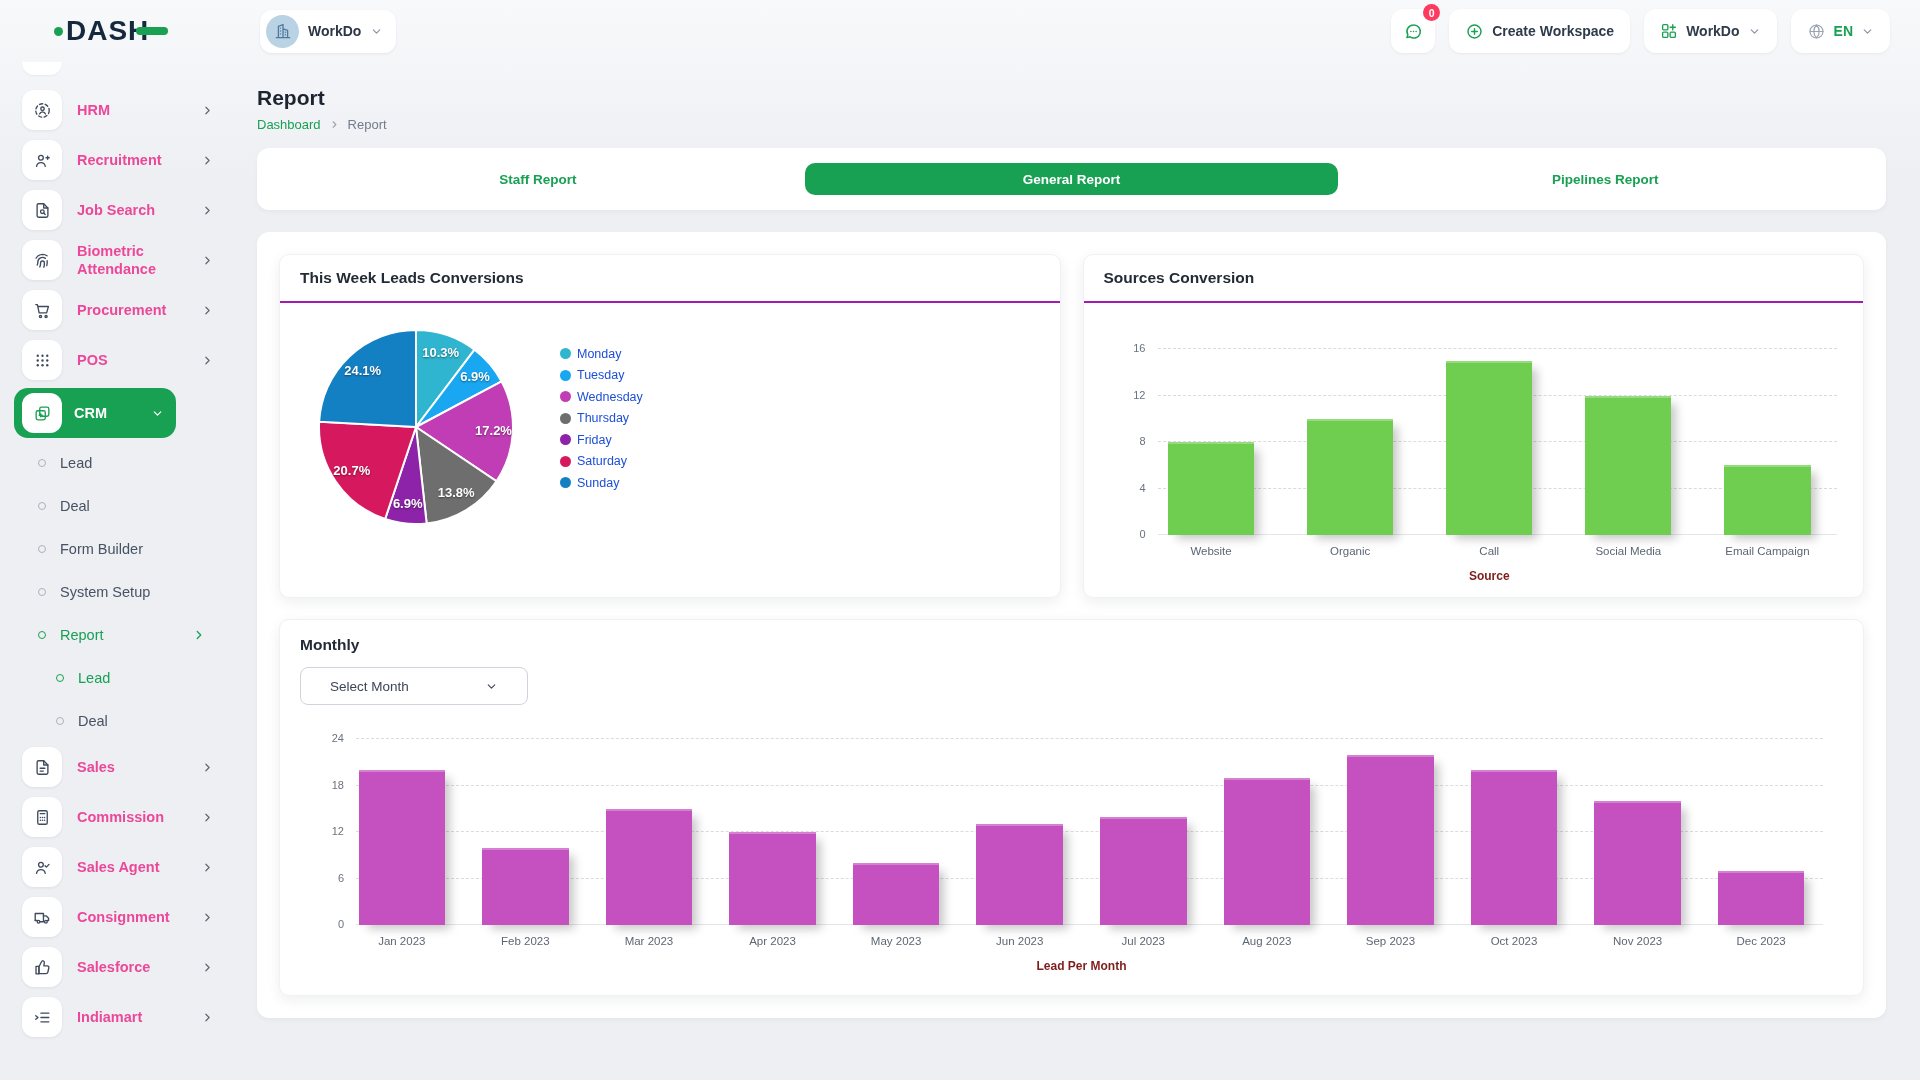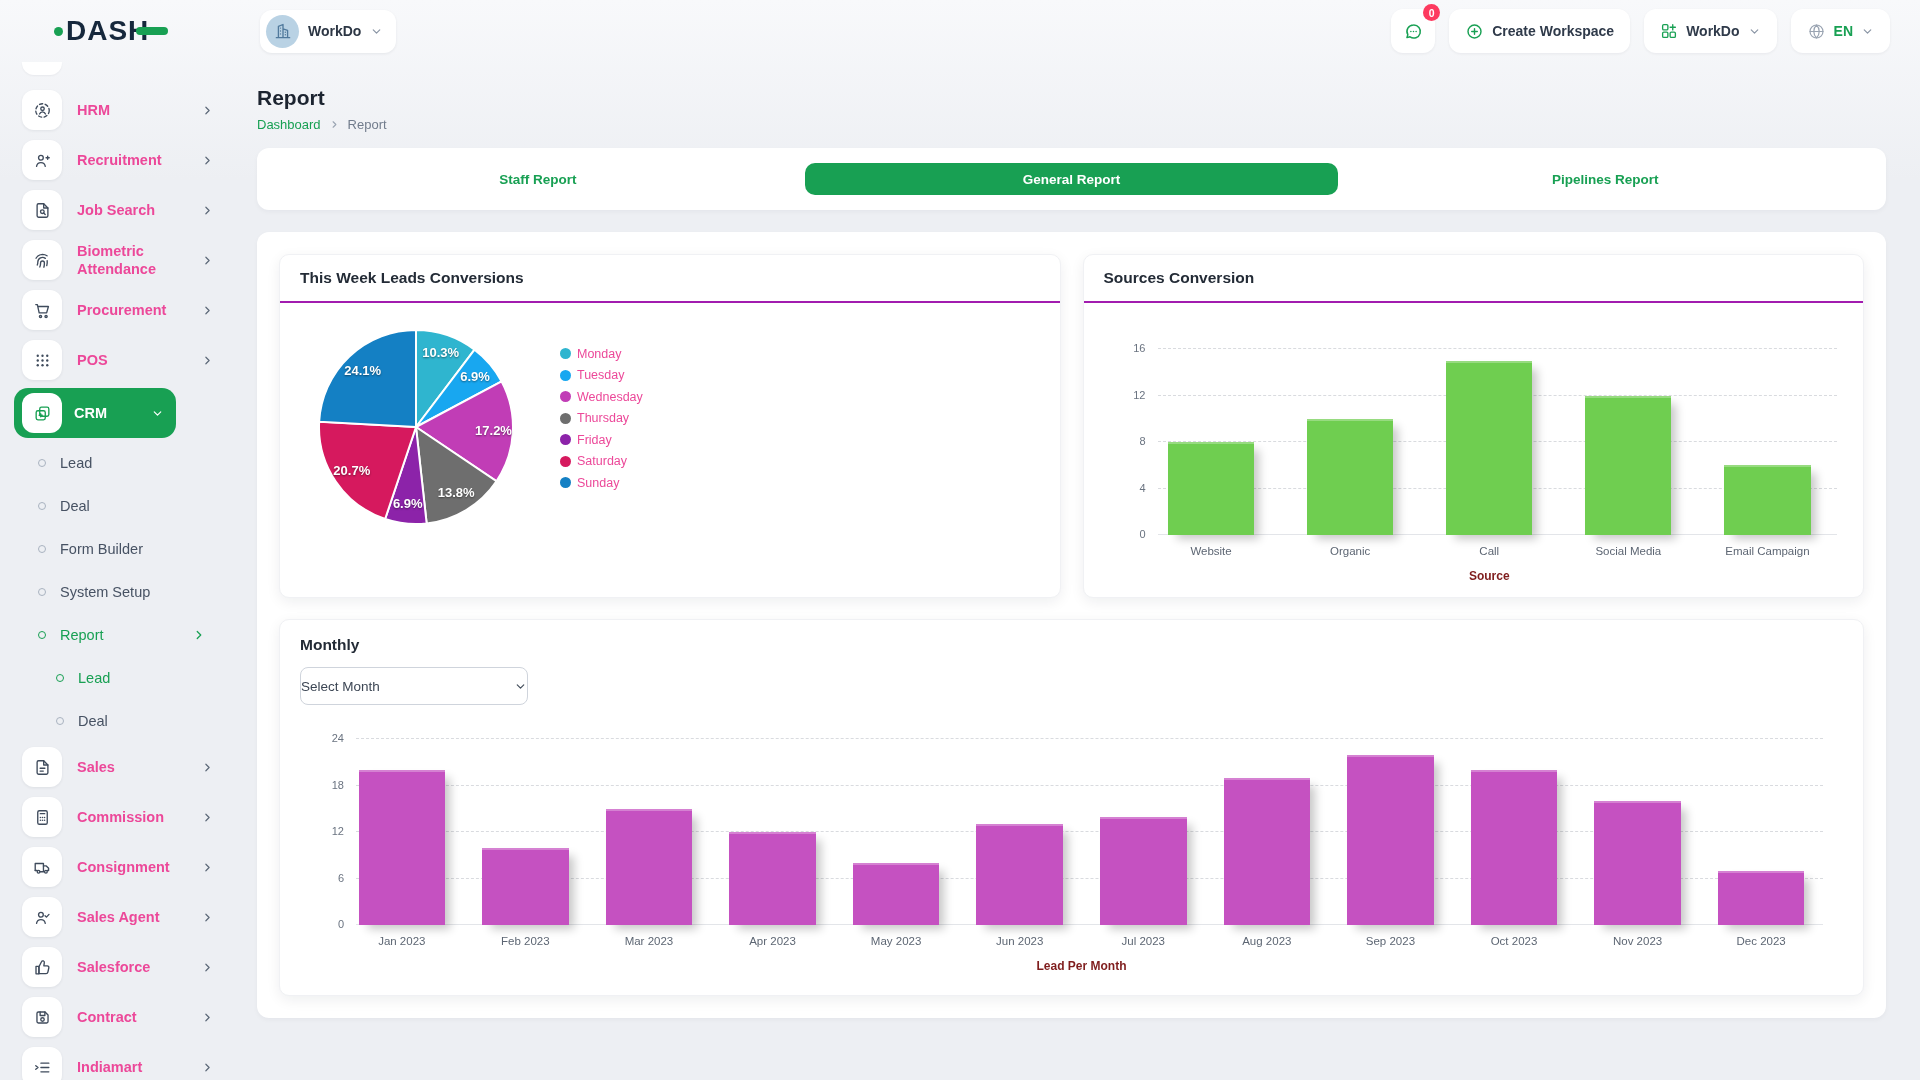--- a/index.html
+++ b/index.html
@@ -82,21 +82,21 @@
   .card { background:#fff; border:1px solid #f0f1f4; border-radius:10px; flex:1;
     box-shadow:0 4px 14px rgba(16,24,40,.07); }
   .cards-row .card { height:344px; }
   .card-title { font-size:15.5px; font-weight:700; color:#232b36; margin:0; padding:14px 20px; }
   .hd-border { border-bottom:2px solid #a21caf; }
 
   
   .pie-row { display:flex; align-items:flex-start; padding:24px 0 0 36px; }
   .pie-label { font:700 13px "Liberation Sans", sans-serif; fill:#fff; text-shadow:0 1px 2px rgba(0,0,0,.45); }
   .legend { margin:16px 0 0 44px; }
-  .legend-item { display:flex; align-items:center; gap:6px; height:21.5px; font-size:12.5px; color:#ec4899; }
+  .legend-item { display:flex; align-items:center; gap:6px; height:21.5px; font-size:12.5px; color:#1d4ed8; }
   .legend-dot { width:11px; height:11px; border-radius:50%; flex:none; }
 
   
   .bc { margin:46px 26px 0 58px; }
   .bc-plot { position:relative; height:186px; }
   .bc-grid { position:absolute; left:16px; right:0; height:0; border-top:1px dashed #d9dbdf; }
   .bc-grid.zero { border-top:1px solid #e3e5e9; }
   .bc-ticklab { position:absolute; right:calc(100% + 12px); top:-7px; font-size:11px; color:#6a7380; }
   .bc-bars { position:absolute; left:0; right:0; top:0; bottom:0; display:flex; align-items:flex-end; }
   .bc-slot { flex:1; height:100%; display:flex; align-items:flex-end; justify-content:center; }
@@ -105,21 +105,21 @@
   .bc-x { display:flex; margin-top:10px; }
   .bc-x span { flex:1; text-align:center; font-size:11.5px; color:#5d6673; }
   .bc-xtitle { text-align:center; font-size:12px; font-weight:700; color:#7f1d1d; margin-top:12px; }
   .chart-monthly { margin:34px 40px 22px 60px; }
   .chart-monthly .bc-bar { width:70%; max-width:94px; }
 
   
   .monthly-head { padding:16px 20px 0; }
   .monthly-head .card-title { padding:0; }
   .select { width:228px; height:38px; margin-top:13px; border:1px solid #cfd4dc; border-radius:8px;
-    background:#fff; display:flex; align-items:center; justify-content:space-between; padding:0 0;
+    background:#fff; display:flex; align-items:center; justify-content:space-between; padding:0 29px;
     font-size:13.5px; color:#3c4654; cursor:pointer; }
   .select .chev { color:#444e5c; }
 </style>
 </head>
 <body>
 
 <div class="app">
   <header>
     <div class="logo-zone">
       <div class="logo">
@@ -381,72 +381,57 @@
     <span class="side-label">Commission</span>
     <span class="side-chev">
               <svg width="13" height="13" viewBox="0 0 24 24" fill="none" stroke="currentColor" stroke-width="2.2" stroke-linecap="round" stroke-linejoin="round">
                 <path d="M9 6l6 6-6 6"></path>
               </svg>
             </span>
           </div>
           <div class="side-item">
             <span class="side-icon-box">
               <svg width="19" height="19" viewBox="0 0 24 24" fill="none" stroke="currentColor" stroke-width="1.7" stroke-linecap="round" stroke-linejoin="round">
+                <circle cx="10" cy="8.5" r="3"></circle>
+                <path d="M4.5 19.5c.5-3 2.7-4.8 5.5-4.8s5 1.8 5.5 4.8"></path>
+                <path d="M15.2 9.7l1.8 1.8 3.2-3.4"></path>
+              </svg>
+            </span>
+    <span class="side-label">Sales Agent</span>
+    <span class="side-chev">
+              <svg width="13" height="13" viewBox="0 0 24 24" fill="none" stroke="currentColor" stroke-width="2.2" stroke-linecap="round" stroke-linejoin="round">
+                <path d="M9 6l6 6-6 6"></path>
+              </svg>
+            </span>
+          </div>
+          <div class="side-item">
+            <span class="side-icon-box">
+              <svg width="19" height="19" viewBox="0 0 24 24" fill="none" stroke="currentColor" stroke-width="1.7" stroke-linecap="round" stroke-linejoin="round">
                 <path d="M2.8 15.8V7h10.4v8.8"></path>
                 <path d="M13.2 10h3.6l2.9 3v2.8h-1.7"></path>
                 <circle cx="7" cy="17.4" r="1.7"></circle>
                 <circle cx="16.3" cy="17.4" r="1.7"></circle>
                 <path d="M8.8 17.4h5.7M2.8 15.8h2.4"></path>
               </svg>
             </span>
     <span class="side-label">Consignment</span>
     <span class="side-chev">
               <svg width="13" height="13" viewBox="0 0 24 24" fill="none" stroke="currentColor" stroke-width="2.2" stroke-linecap="round" stroke-linejoin="round">
                 <path d="M9 6l6 6-6 6"></path>
               </svg>
             </span>
           </div>
           <div class="side-item">
             <span class="side-icon-box">
               <svg width="19" height="19" viewBox="0 0 24 24" fill="none" stroke="currentColor" stroke-width="1.7" stroke-linecap="round" stroke-linejoin="round">
-                <circle cx="10" cy="8.5" r="3"></circle>
-                <path d="M4.5 19.5c.5-3 2.7-4.8 5.5-4.8s5 1.8 5.5 4.8"></path>
-                <path d="M15.2 9.7l1.8 1.8 3.2-3.4"></path>
-              </svg>
-            </span>
-    <span class="side-label">Sales Agent</span>
-    <span class="side-chev">
-              <svg width="13" height="13" viewBox="0 0 24 24" fill="none" stroke="currentColor" stroke-width="2.2" stroke-linecap="round" stroke-linejoin="round">
-                <path d="M9 6l6 6-6 6"></path>
-              </svg>
-            </span>
-          </div>
-          <div class="side-item">
-            <span class="side-icon-box">
-              <svg width="19" height="19" viewBox="0 0 24 24" fill="none" stroke="currentColor" stroke-width="1.7" stroke-linecap="round" stroke-linejoin="round">
                 <path d="M7.5 11l3.2-6.3a1.9 1.9 0 0 1 3.6 1.1L13.7 10h4.4a1.9 1.9 0 0 1 1.9 2.3l-1.2 5.6a2.4 2.4 0 0 1-2.3 1.9H7.5z"></path>
                 <path d="M3.8 10.5h3.7V20H3.8z"></path>
               </svg>
             </span>
     <span class="side-label">Salesforce</span>
-    <span class="side-chev">
-              <svg width="13" height="13" viewBox="0 0 24 24" fill="none" stroke="currentColor" stroke-width="2.2" stroke-linecap="round" stroke-linejoin="round">
-                <path d="M9 6l6 6-6 6"></path>
-              </svg>
-            </span>
-          </div>
-          <div class="side-item">
-            <span class="side-icon-box">
-              <svg width="19" height="19" viewBox="0 0 24 24" fill="none" stroke="currentColor" stroke-width="1.7" stroke-linecap="round" stroke-linejoin="round">
-                <path d="M5 6.8A1.8 1.8 0 0 1 6.8 5h8.4L19 8.8v8.4a1.8 1.8 0 0 1-1.8 1.8H6.8A1.8 1.8 0 0 1 5 17.2z"></path>
-                <path d="M9 5v4.5h6V5"></path>
-                <circle cx="12" cy="14.5" r="2.2"></circle>
-              </svg>
-            </span>
-    <span class="side-label">Contract</span>
     <span class="side-chev">
               <svg width="13" height="13" viewBox="0 0 24 24" fill="none" stroke="currentColor" stroke-width="2.2" stroke-linecap="round" stroke-linejoin="round">
                 <path d="M9 6l6 6-6 6"></path>
               </svg>
             </span>
           </div>
           <div class="side-item">
             <span class="side-icon-box">
               <svg width="19" height="19" viewBox="0 0 24 24" fill="none" stroke="currentColor" stroke-width="1.7" stroke-linecap="round" stroke-linejoin="round">
                 <path d="M10 6.5h10M10 12h10M10 17.5h10"></path>

